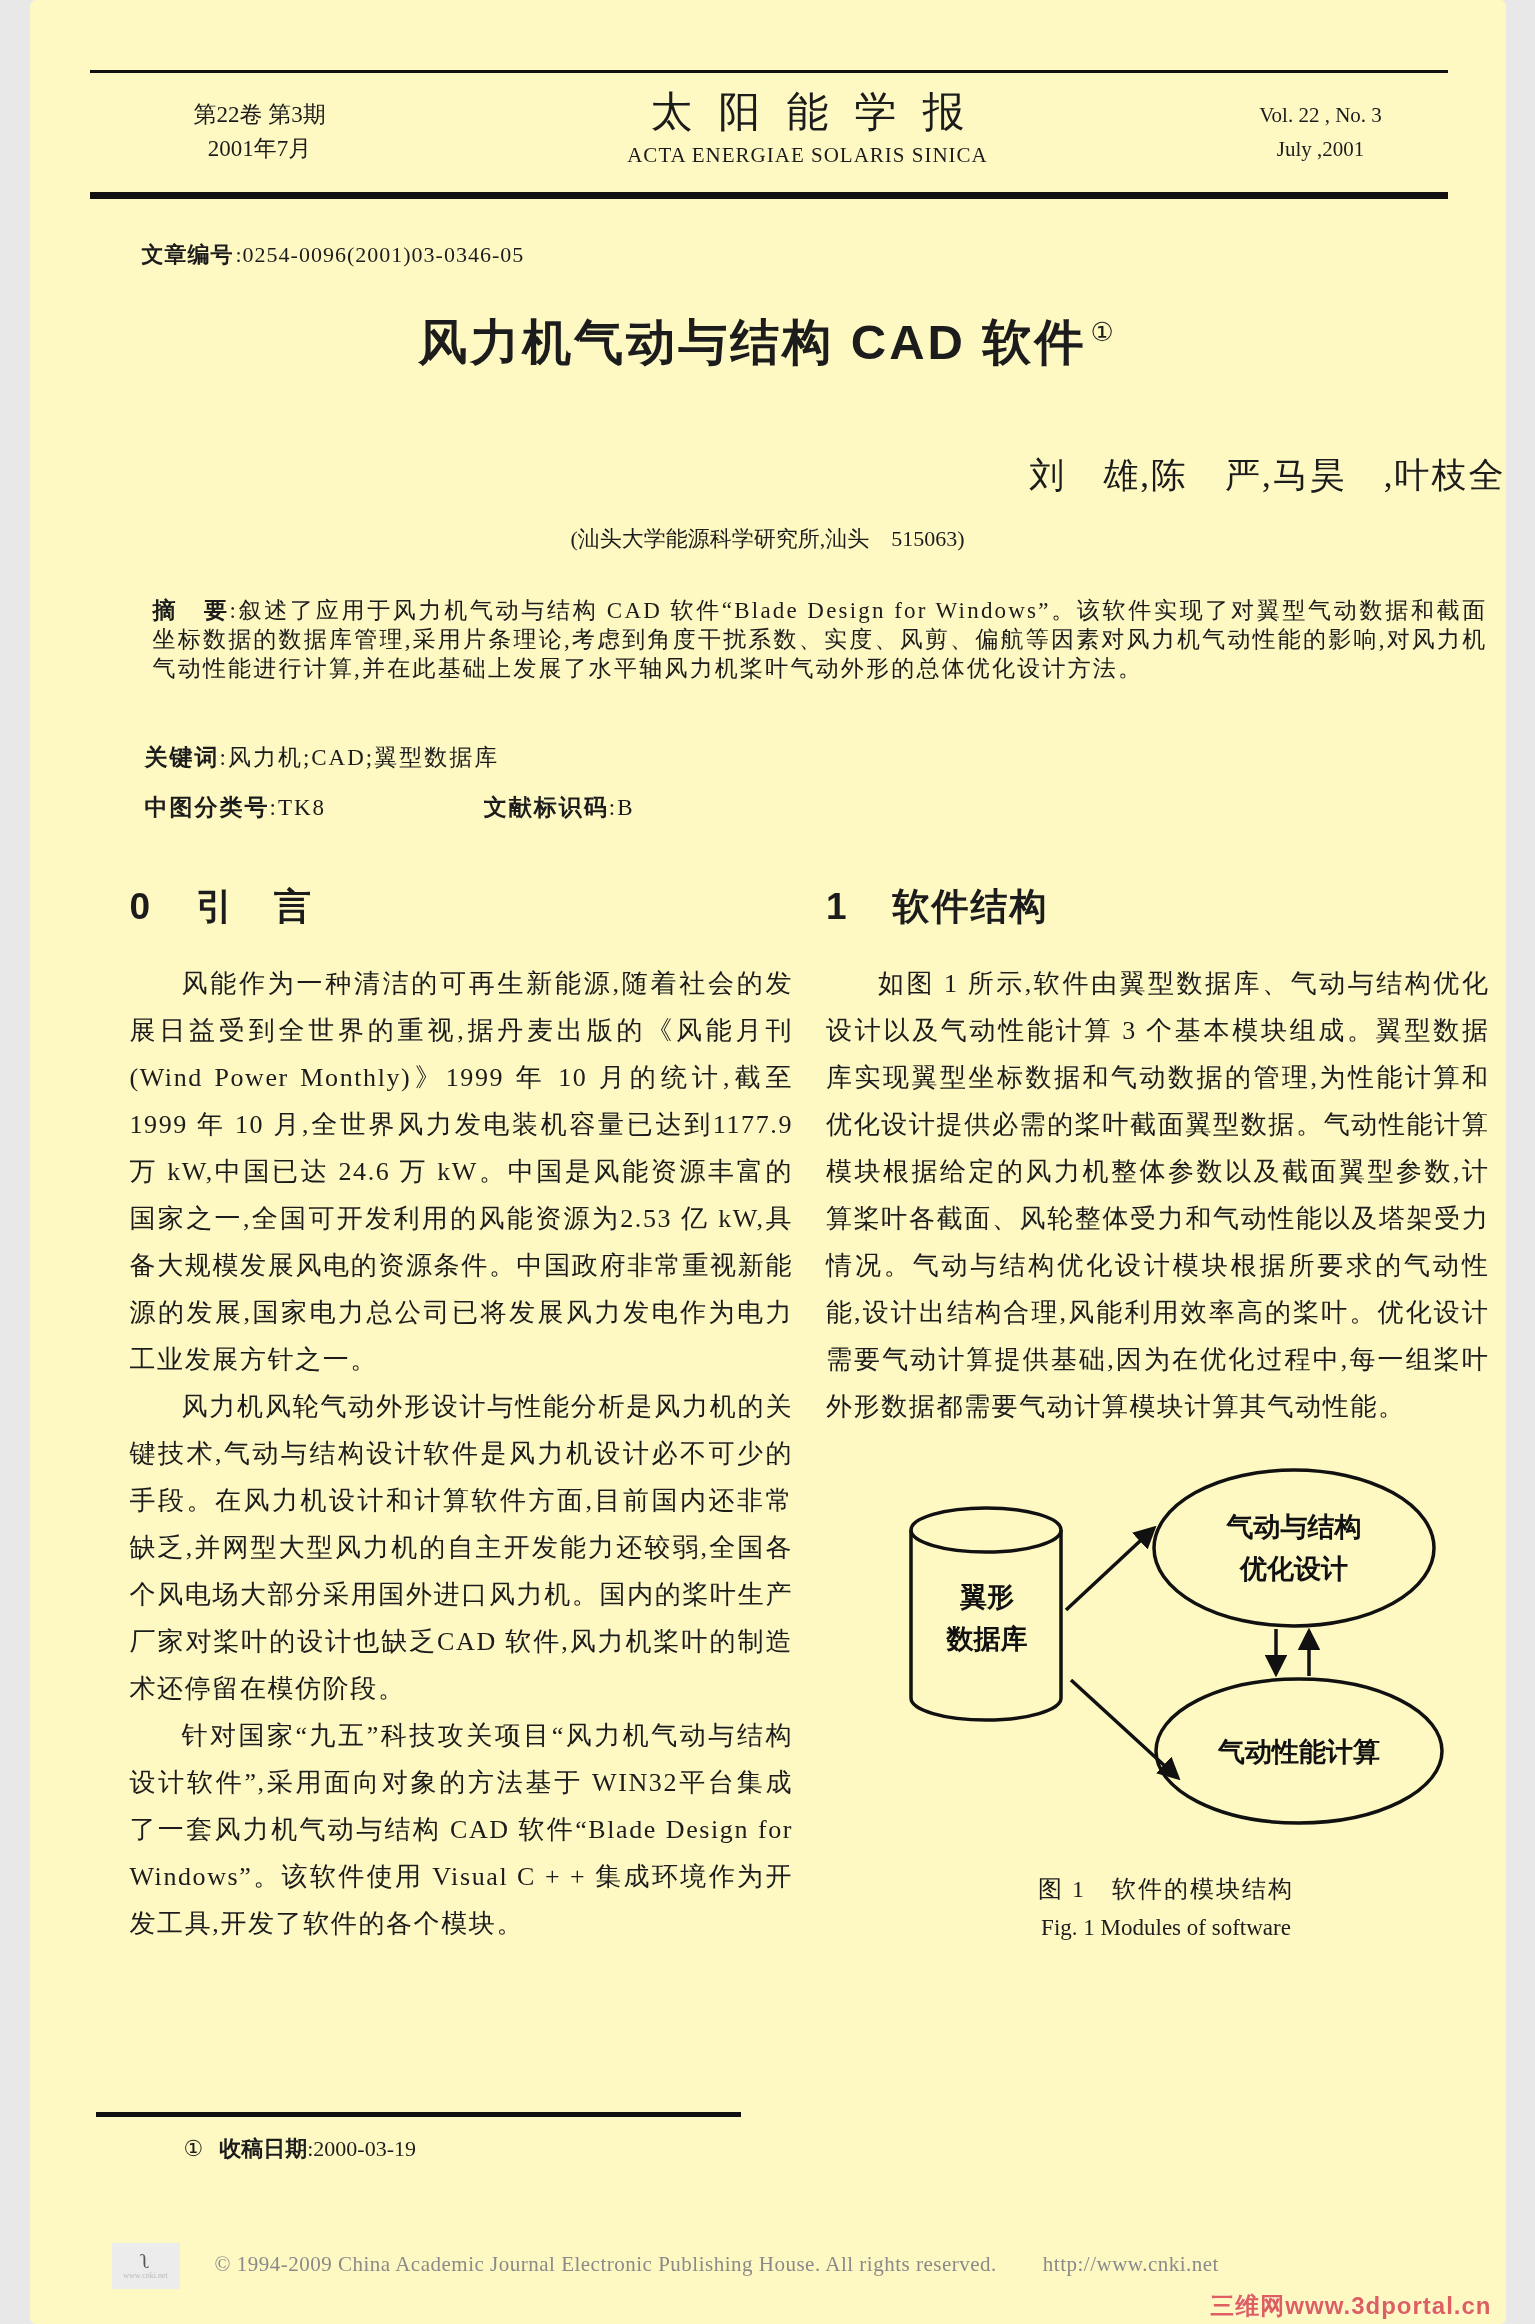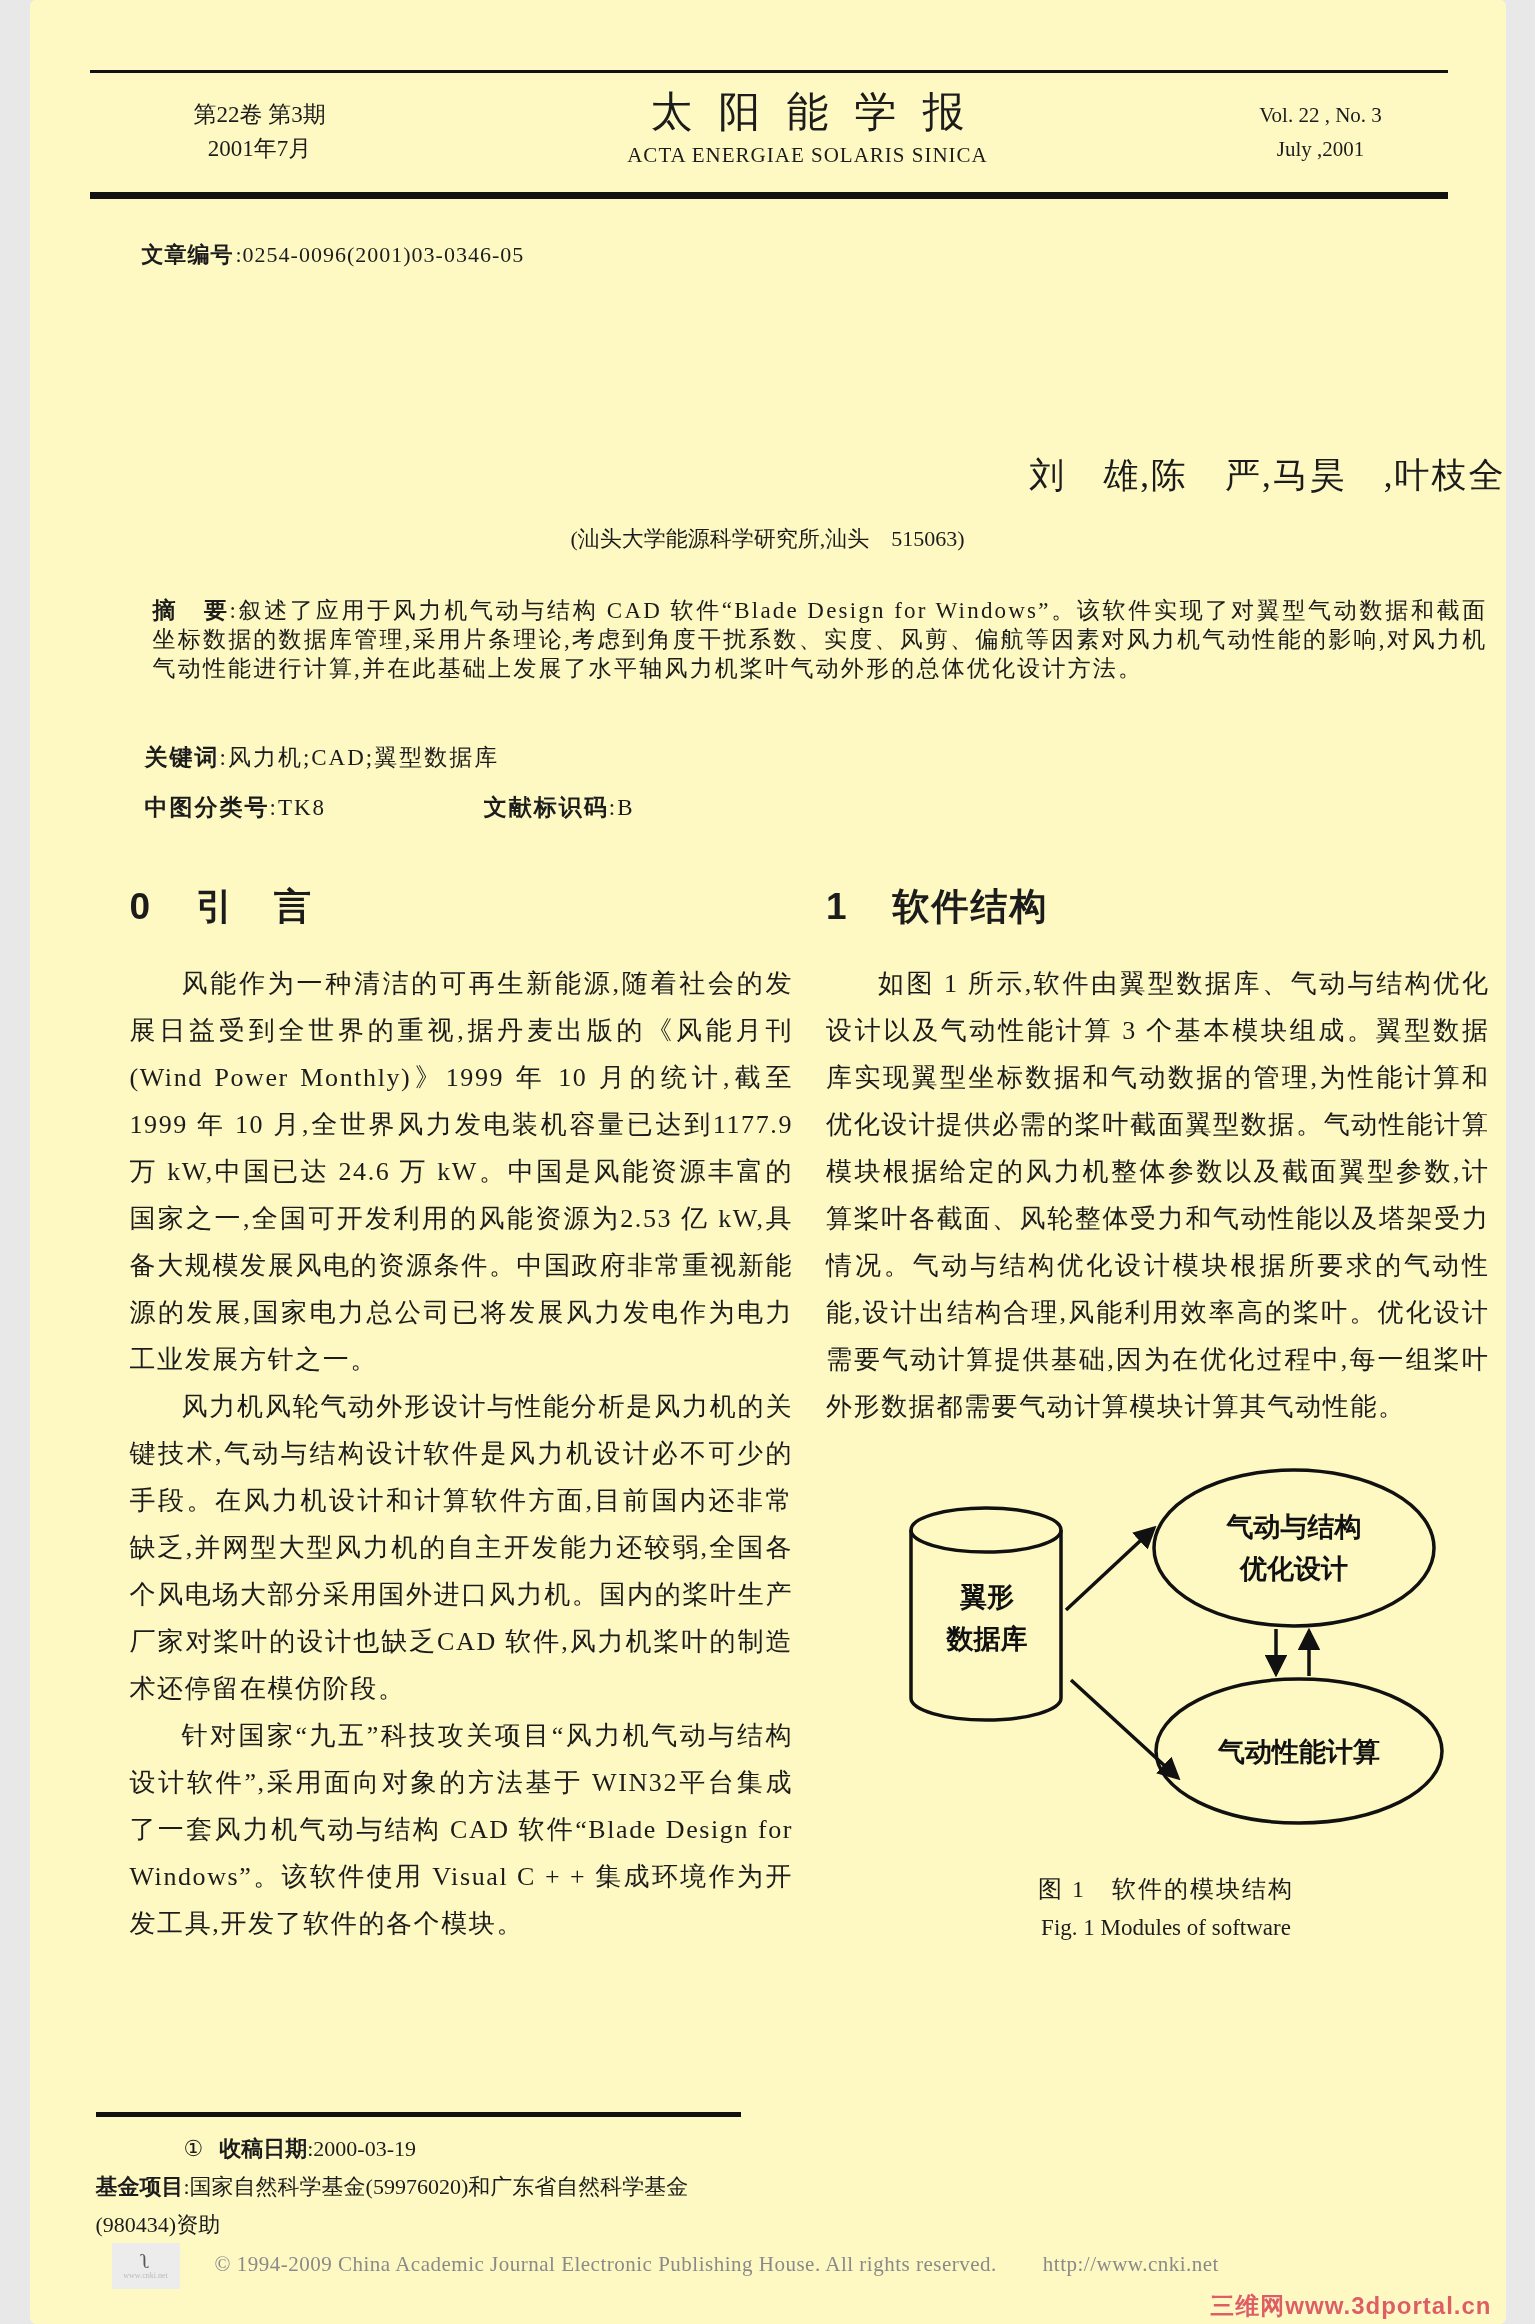--- a/index.html
+++ b/index.html
@@ -119,20 +119,23 @@
       <div>July ,2001</div>
     </div>
   </div>
 
   <div class="rule-thick"></div>
 
   <div class="article-no">
     <span class="hei lbl">文章编号</span><span>:0254-0096(2001)03-0346-05</span>
   </div>
 
+  <h1 class="title">
+    <span>风力机气动与结构 CAD 软件</span><span class="sup">①</span>
+  </h1>
 
   <div class="authors">刘　雄,陈　严,马昊　,叶枝全</div>
   <div class="affil">(汕头大学能源科学研究所,汕头　515063)</div>
 
   <div class="abstract">
     <span class="hei">摘　要</span><span>:叙述了应用于风力机气动与结构 CAD 软件“Blade Design for Windows”。该软件实现了对翼型气动数据和截面坐标数据的数据库管理,采用片条理论,考虑到角度干扰系数、实度、风剪、偏航等因素对风力机气动性能的影响,对风力机气动性能进行计算,并在此基础上发展了水平轴风力机桨叶气动外形的总体优化设计方法。</span>
   </div>
 
   <div class="kw">
     <span class="hei">关键词</span><span>:风力机;CAD;翼型数据库</span>
@@ -194,23 +197,20 @@
         <div class="fig-cap-en">Fig. 1 Modules of software</div>
       </div>
     </div>
   </div>
 
   <div class="fn-rule"></div>
   <div class="footnote">
     <div class="fn-line1">
       <span class="fn-marker">①</span><span class="hei">收稿日期</span><span>:2000-03-19</span>
     </div>
-    <div>
-      <span class="hei">基金项目</span><span>:国家自然科学基金(59976020)和广东省自然科学基金(980434)资助</span>
-    </div>
   </div>
 
   <div class="logo">
     <div class="swirl">ʅ</div>
     <div class="logo-url">www.cnki.net</div>
   </div>
   <div class="copyright">
     <span>© 1994-2009 China Academic Journal Electronic Publishing House. All rights reserved.</span><span class="url">http://www.cnki.net</span>
   </div>
   <div class="watermark">三维网www.3dportal.cn</div>

